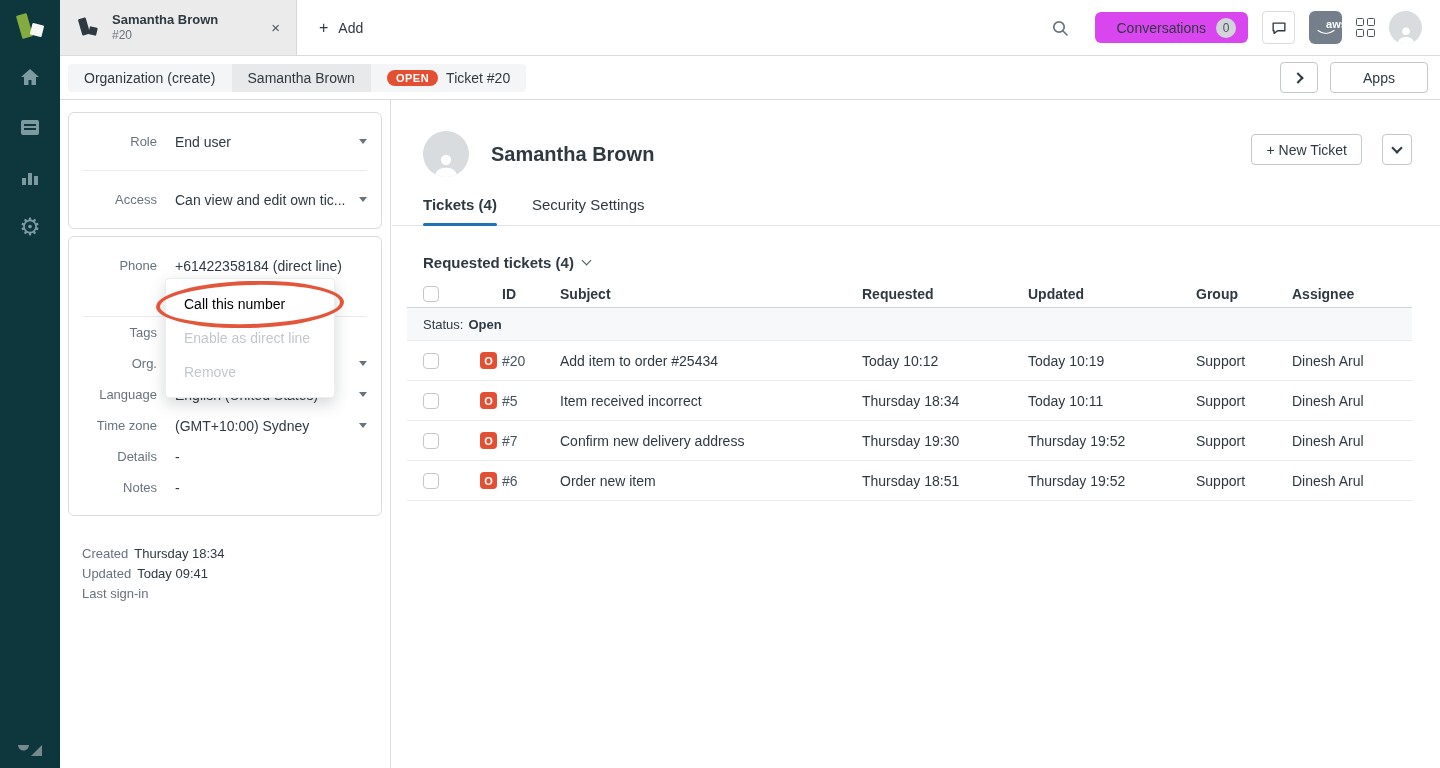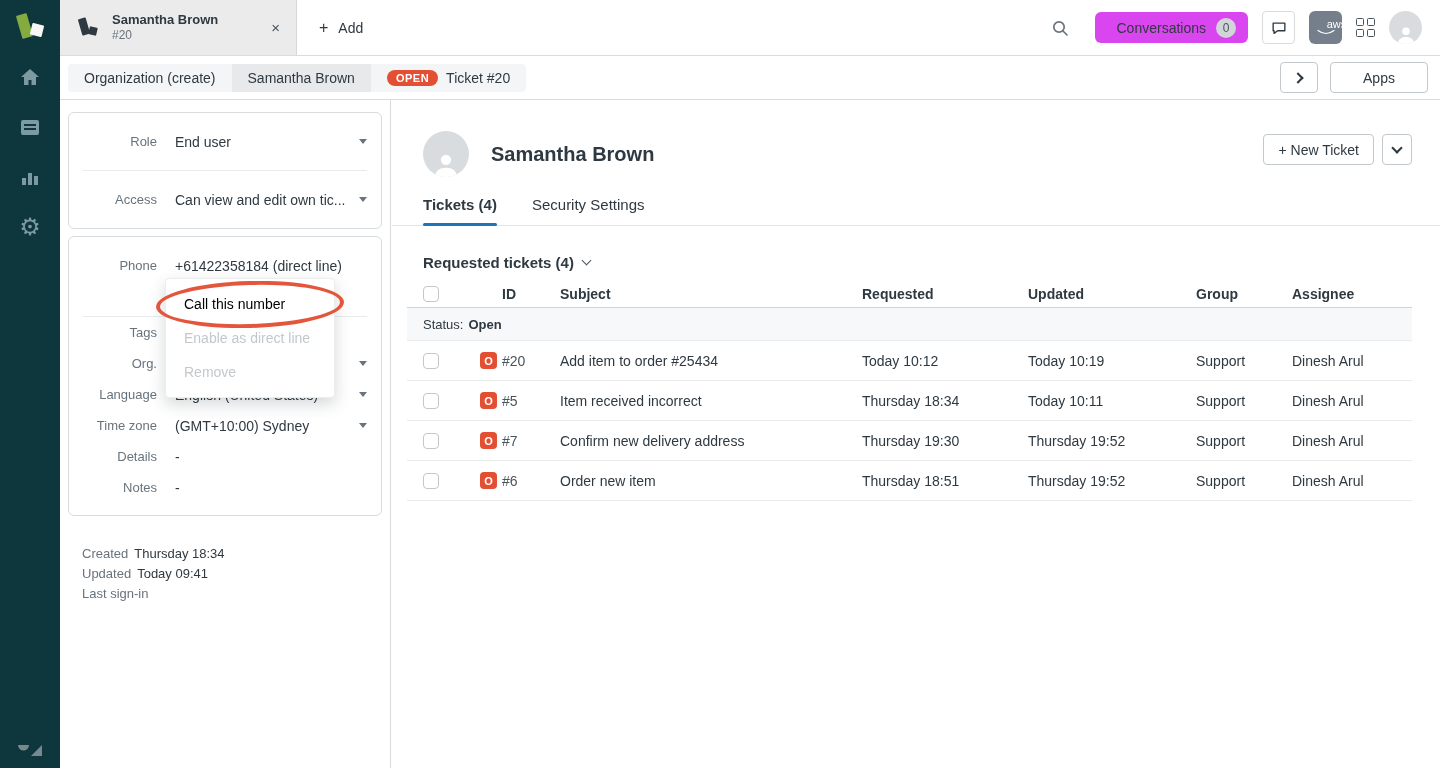--- a/index.html
+++ b/index.html
@@ -26,21 +26,21 @@
   .tab-sub { font-size:12px; color:#68737d; line-height:15px; }
   .tab-close { margin-left:auto; font-size:15px; color:#49545c; padding:4px 6px; cursor:pointer; }
   .add-btn { position:absolute; left:237px; top:0; height:55px; display:flex; align-items:center; gap:10px; padding:0 22px; font-size:14px; color:#2f3941; cursor:pointer; background:#fff; }
   .add-plus { font-size:16px; color:#2f3941; }
   .topbar-right { position:absolute; right:18px; top:0; height:55px; display:flex; align-items:center; gap:14px; }
   .search-btn { width:26px; height:26px; display:flex; align-items:center; justify-content:center; cursor:pointer; margin-right:8px; }
   .conv-pill { height:31px; background:#d946ef; border-radius:6px; display:flex; align-items:center; gap:10px; padding:0 12px 0 22px; font-size:14px; color:#2f3941; cursor:pointer; }
   .conv-badge { min-width:20px; height:20px; border-radius:10px; background:#d1d5d9; color:#49545c; font-size:12px; display:flex; align-items:center; justify-content:center; padding:0 6px; }
   .sq-btn { width:33px; height:33px; border:1px solid #d8dcde; border-radius:4px; background:#fff; display:flex; align-items:center; justify-content:center; cursor:pointer; }
   .aws-tile { width:33px; height:33px; border-radius:6px; background:#747f8b; display:flex; flex-direction:column; align-items:center; justify-content:center; cursor:pointer; }
-  .aws-text { color:#fff; font-size:11px; font-weight:normal; line-height:10px;margin-left:22px; }
+  .aws-text { color:#fff; font-size:11px; font-weight:bold; line-height:10px;margin-left:22px; }
   .grid-icon { display:grid; grid-template-columns:8px 8px; grid-template-rows:8px 8px; gap:3px; cursor:pointer; }
   .grid-icon span { border:1.6px solid #49545c; border-radius:1.5px; }
   .avatar-sm { width:33px; height:33px; border-radius:50%; background:#d8dcde; display:flex; align-items:flex-end; justify-content:center; overflow:hidden; cursor:pointer; }
 
   
   .crumbbar { position:absolute; left:60px; top:56px; right:0; height:44px; background:#fff; border-bottom:1px solid #d8dcde; z-index:19; }
   .crumbs { position:absolute; left:8px; top:8px; display:flex; height:28px; border-radius:4px; overflow:hidden; }
   .crumb { display:flex; align-items:center; gap:8px; padding:0 16px; font-size:14px; color:#2f3941; background:#f4f5f6; cursor:pointer; white-space:nowrap; }
   .crumb.mid { background:#e8e9ea; }
   .open-pill { background:#e34f32; color:#fff; font-size:11px; font-weight:bold; letter-spacing:.5px; border-radius:9px; padding:2px 9px; }
@@ -72,21 +72,21 @@
   .phone-menu { position:absolute; left:105px; top:178px; width:170px; background:#fff; border:1px solid #eceded; border-radius:4px; box-shadow:0 6px 16px rgba(47,57,65,.2); z-index:12; padding:8px 0; }
   .menu-item { height:34px; display:flex; align-items:center; padding:0 18px; font-size:14px; color:#000000; cursor:pointer; white-space:nowrap; }
   .menu-item.disabled { color:#c2c8cc; cursor:default; }
   .annotation { position:absolute; left:96px; top:181px; width:188px; height:47px; border:4px solid #e4563c; border-radius:50%; transform:rotate(-1.5deg); z-index:15; pointer-events:none; }
 
   
   .main { position:absolute; left:392px; top:100px; right:0; bottom:0; background:#fff; }
   .profile-head { position:absolute; left:31px; top:31px; display:flex; align-items:center; gap:22px; }
   .avatar-lg { width:46px; height:46px; border-radius:50%; background:#d8dcde; display:flex; align-items:flex-end; justify-content:center; overflow:hidden; }
   .profile-name { font-size:20px; font-weight:bold; color:#2f3941; }
-  .head-actions { position:absolute; right:28px; top:34px; display:flex; gap:8px; }
+  .head-actions { position:absolute; right:28px; top:34px; display:flex; gap:20px; }
   .newticket-btn { padding:0 14px; height:31px; }
   .split-caret { width:30px; height:31px; }
   .chev-d { width:8px; height:8px; border-top:2px solid #2f3941; border-right:2px solid #2f3941; transform:rotate(135deg); margin-top:-4px; }
   .tabs { position:absolute; left:0; right:0; top:96px; height:30px; border-bottom:1px solid #e4e6e8; padding-left:31px; display:flex; gap:35px; }
   .mtab { font-size:15px; color:#2f3941; padding-bottom:10px; cursor:pointer; position:relative; }
   .mtab.active { font-weight:bold; }
   .mtab.active::after { content:""; position:absolute; left:0; right:0; bottom:-1px; height:3px; background:#1f73b7; border-radius:2px; }
   .section-head { position:absolute; left:31px; top:154px; display:flex; align-items:center; gap:9px; font-size:15px; font-weight:bold; color:#2f3941; cursor:pointer; }
   .chev-sm { width:7px; height:7px; border-top:1.8px solid #49545c; border-right:1.8px solid #49545c; transform:rotate(135deg); margin-top:-4px; }
 

